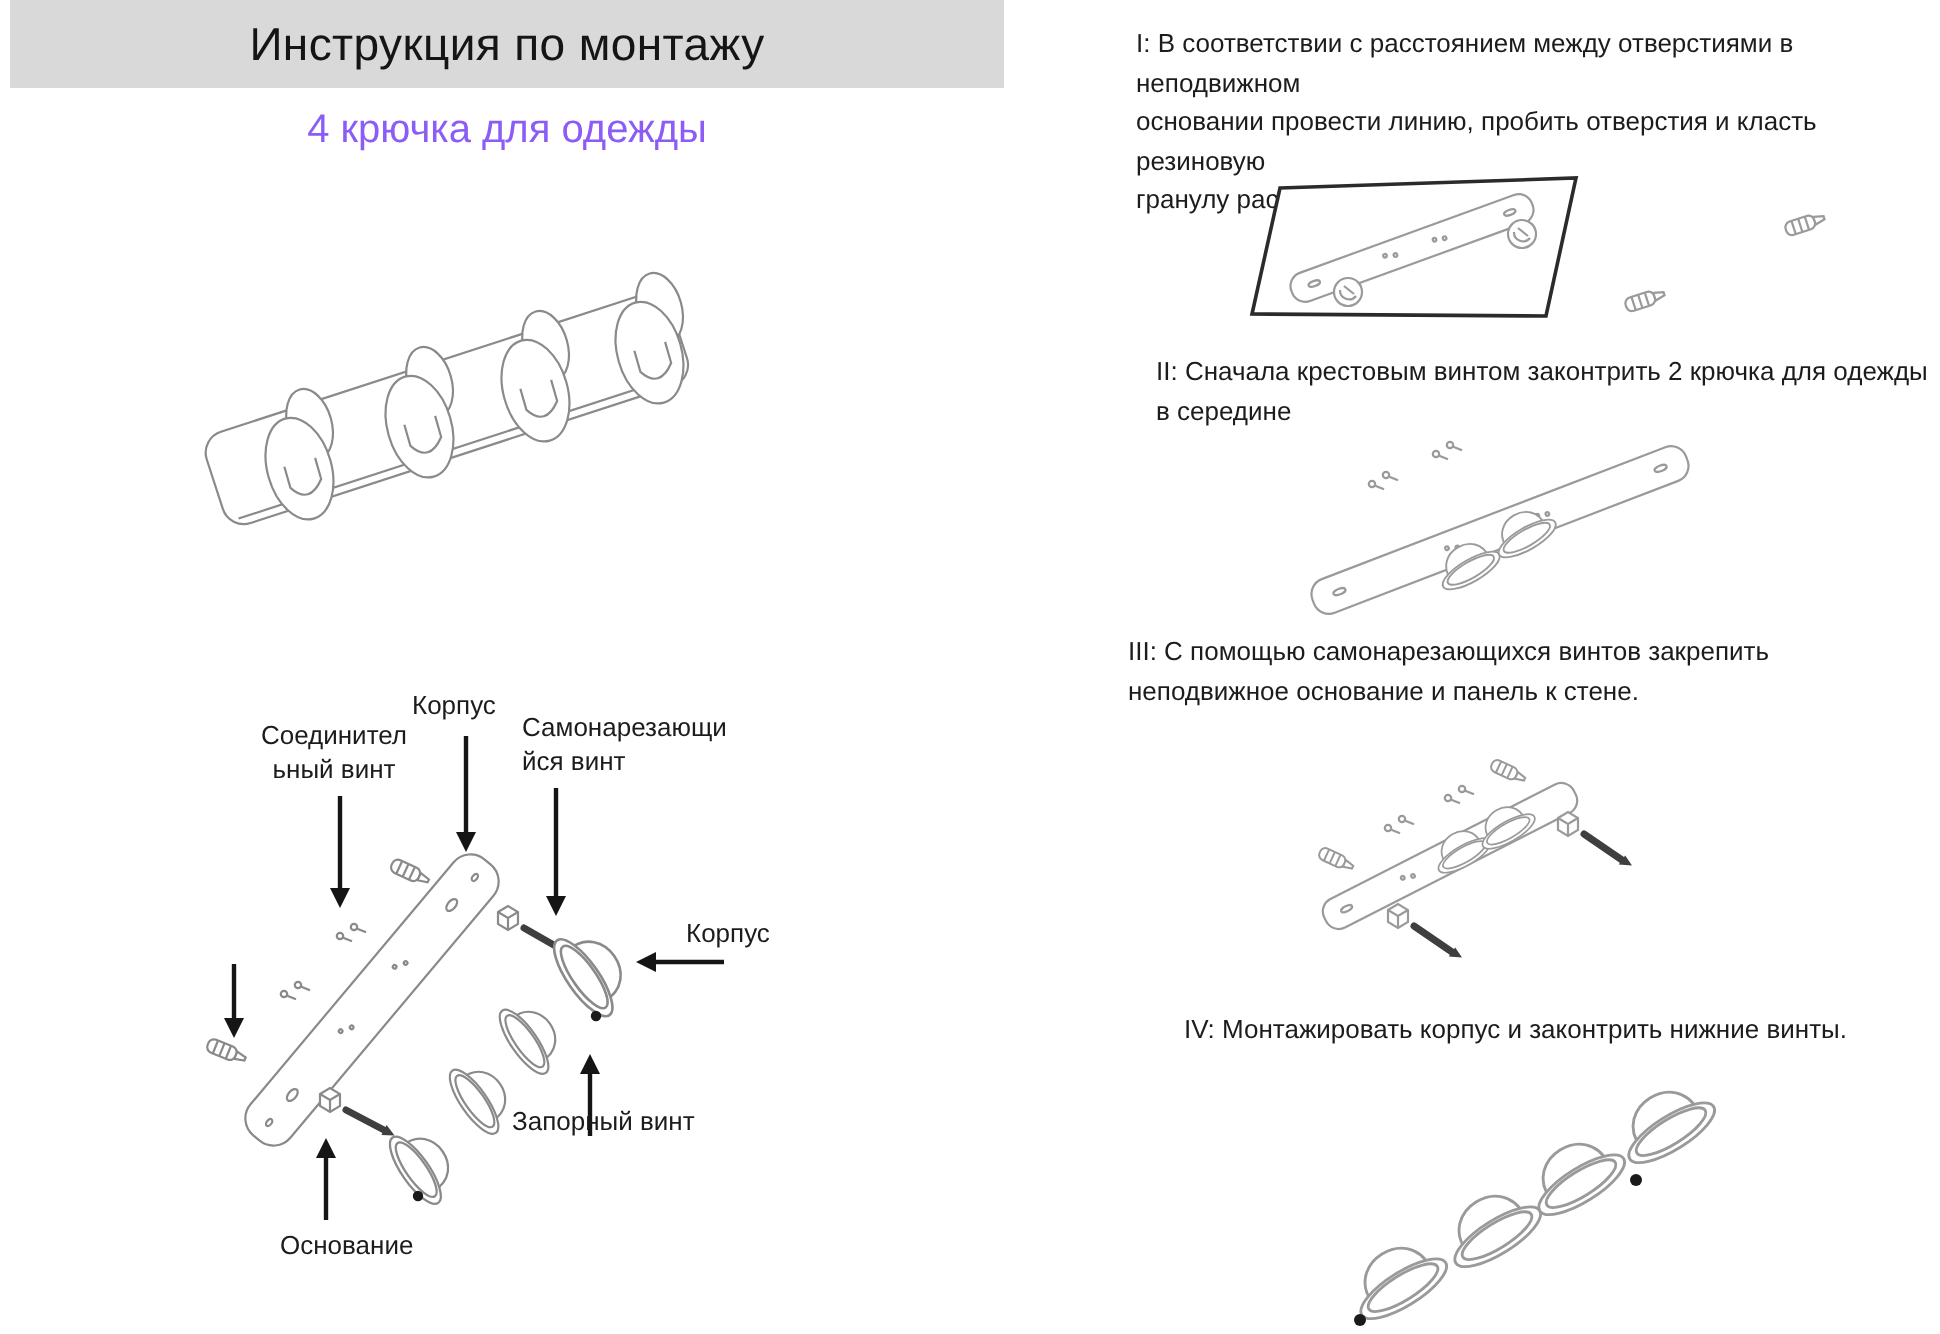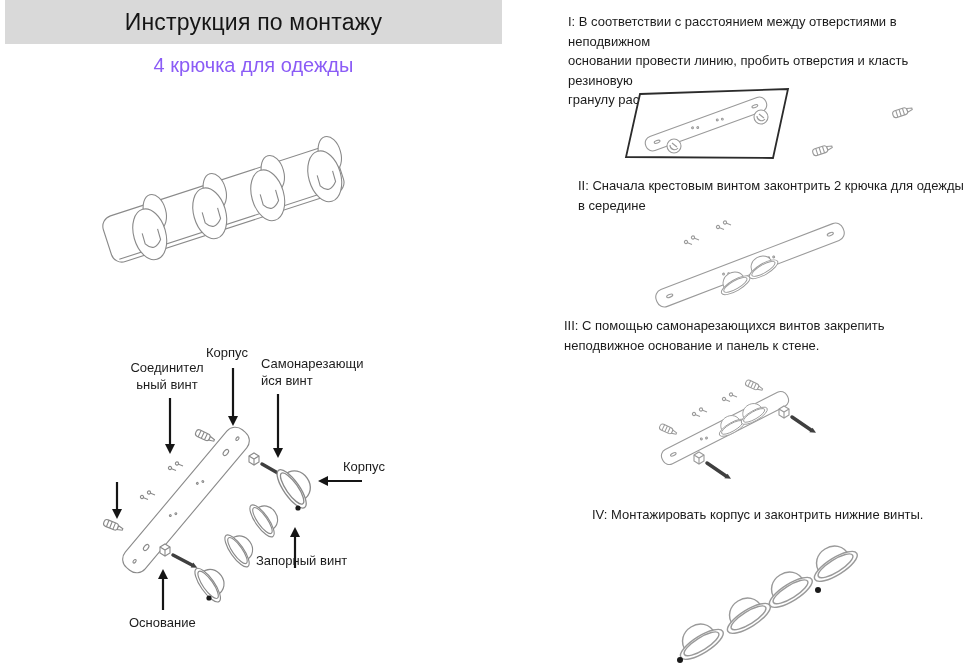--- a/index.html
+++ b/index.html
@@ -143,21 +143,21 @@
     </g>
   </svg>
 
   <div class="abs lbl" style="left:206px;top:344px">Корпус</div>
   <div class="abs lbl center" style="left:118px;top:359px;width:98px">Соединител
 ьный винт</div>
   <div class="abs lbl" style="left:261px;top:355px;width:120px">Самонарезающи
 йся винт</div>
   <div class="abs lbl" style="left:343px;top:458px">Корпус</div>
   <div class="abs lbl" style="left:256px;top:552px">Запорный винт</div>
-  <div class="abs lbl" style="left:129px;top:614px">Основание</div>
+  <div class="abs lbl" style="left:140px;top:614px">Основание</div>
 
   <div class="abs step-text center" style="left:568px;top:12px;width:402px">I: В соответствии с расстоянием между отверстиями в неподвижном
 основании провести линию, пробить отверстия и класть резиновую
 гранулу расширения</div>
 
   <svg class="abs art-light" style="left:575px;top:85px" width="390" height="85" viewBox="0 0 390 85">
     <polygon points="65,9 213,4 198,73 51,72" fill="#fff" stroke="#2b2b2b" stroke-width="1.8"></polygon>
     <g transform="translate(131,39) rotate(-20)">
       <rect class="fillw" x="-64" y="-7.5" width="128" height="15" rx="7"></rect>
       <ellipse class="thin" cx="-52" cy="0" rx="3" ry="1.3"></ellipse>

